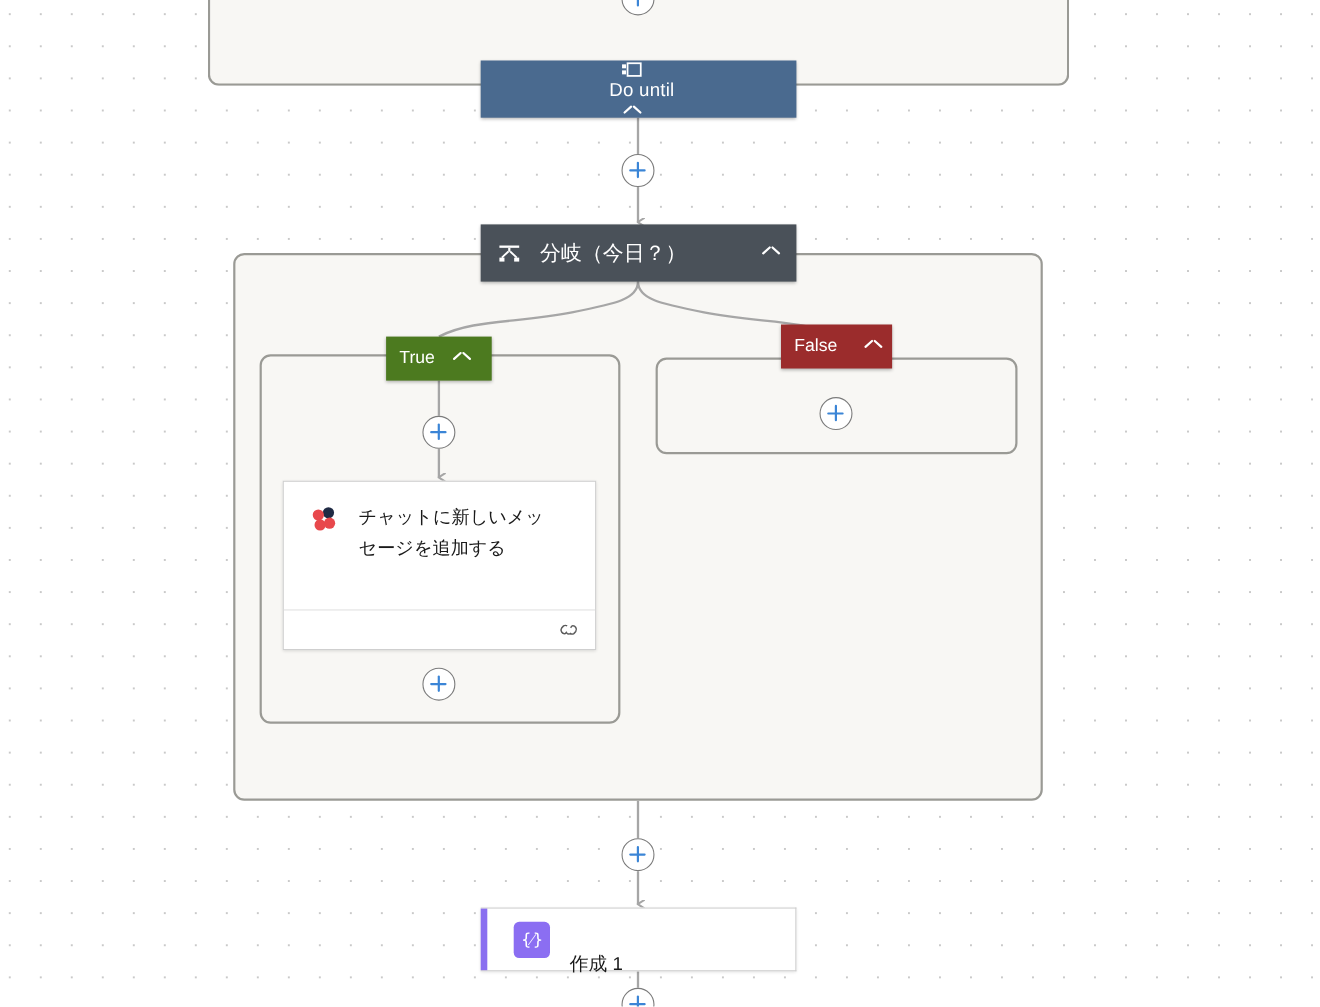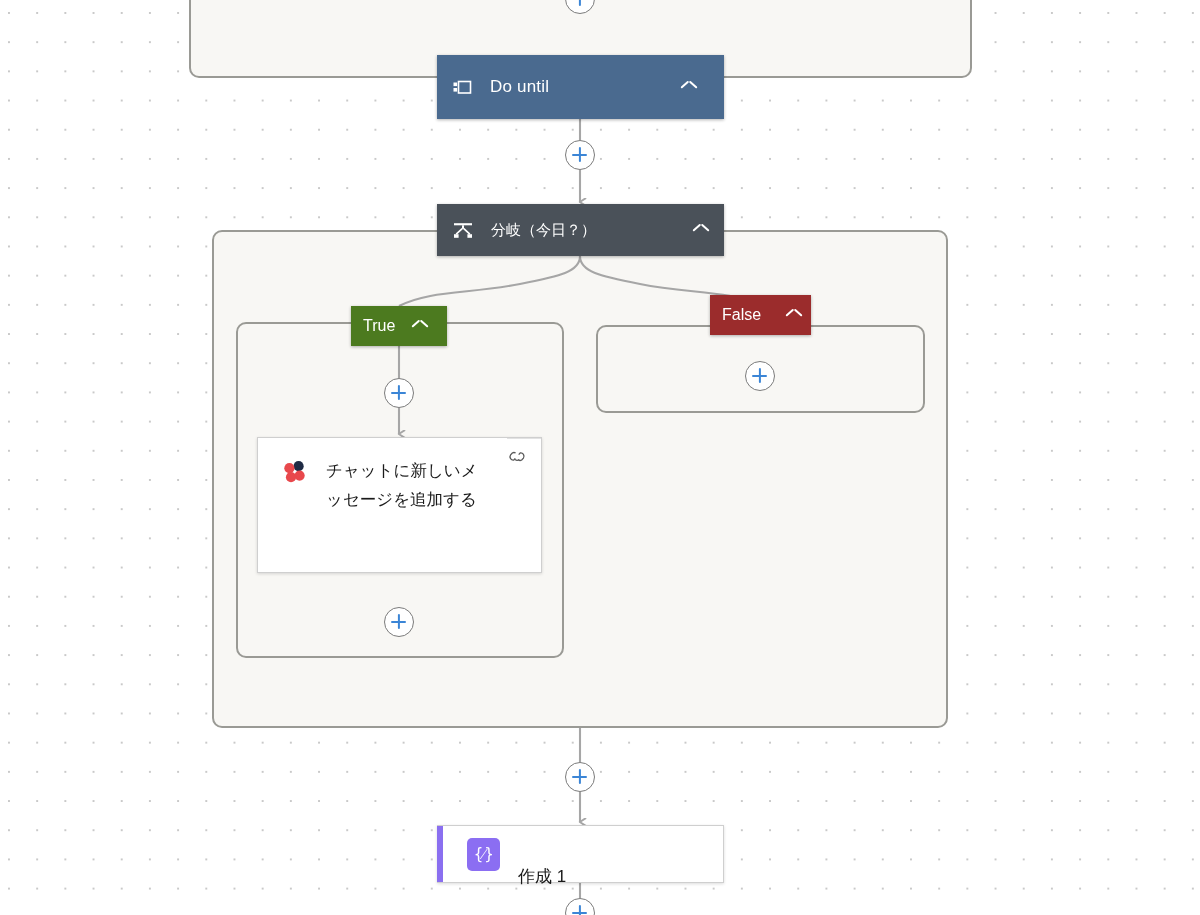--- a/index.html
+++ b/index.html
@@ -64,38 +64,39 @@
   }
   .node-header .nh-chev {
     flex: 0 0 auto;
     display: flex;
     align-items: center;
     justify-content: center;
   }
 
   
   #do-until-header {
-    left: 437px; top: 55px; width: 287px; height: 64px;
+    left: 437px; top: 55px; width: 287px; height: 52px;
     background: #4a6a8f;
     padding: 0 28px 0 16px;
+    flex-direction: column;
   }
   #do-until-header .nh-title {
     font-size: 17px;
     padding-left: 18px;
     letter-spacing: .2px;
   }
 
   
   #branch-header {
     left: 437px; top: 204px; width: 287px; height: 52px;
     background: #4a5159;
     padding: 0 16px 0 16px;
   }
   #branch-header .nh-title {
-    font-size: 15px;
+    font-size: 19px;
     padding-left: 18px;
   }
 
   
   #true-header {
     left: 351px; top: 306px; width: 96px; height: 40px;
     background: #4c7a1f;
     padding: 0 20px 0 12px;
   }
   #true-header .nh-title { font-size: 16px; }
@@ -163,23 +164,23 @@
     position: absolute;
     background: #ffffff;
     border: 1px solid #cfcfcf;
     box-sizing: border-box;
     box-shadow: 0 1px 3px rgba(0,0,0,0.14);
     cursor: pointer;
   }
 
   
   #teams-card {
-    left: 257px; top: 437px; width: 285px; height: 136px;
-    display: flex;
-    flex-direction: row;
+    left: 257px; top: 437px; width: 285px; height: 154px;
+    display: flex;
+    flex-direction: column;
   }
   #teams-card .card-body {
     display: flex;
     align-items: flex-start;
     padding: 18px 16px 10px 24px;
     flex: 1 1 auto;
   }
   #teams-card .card-title {
     font-size: 16.5px;
     color: #1a1a1a;

